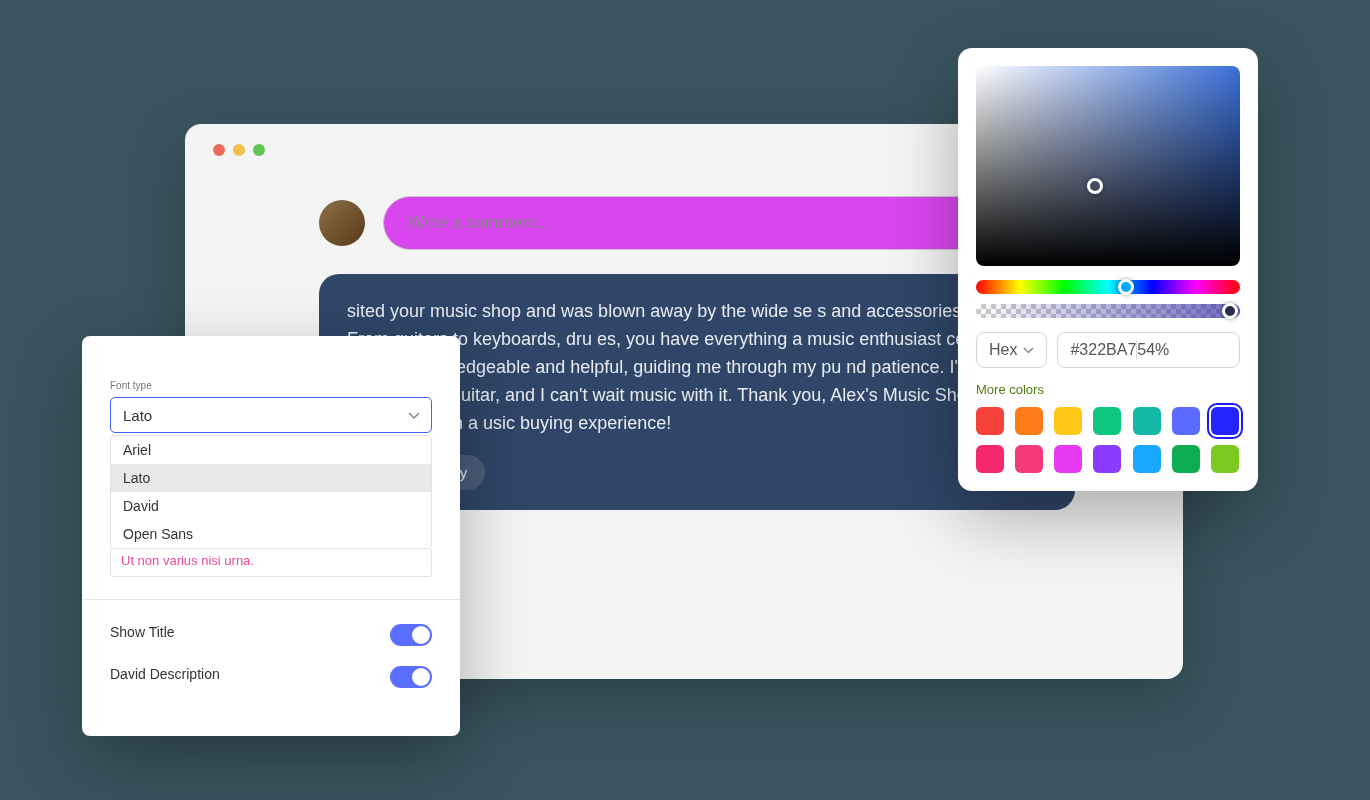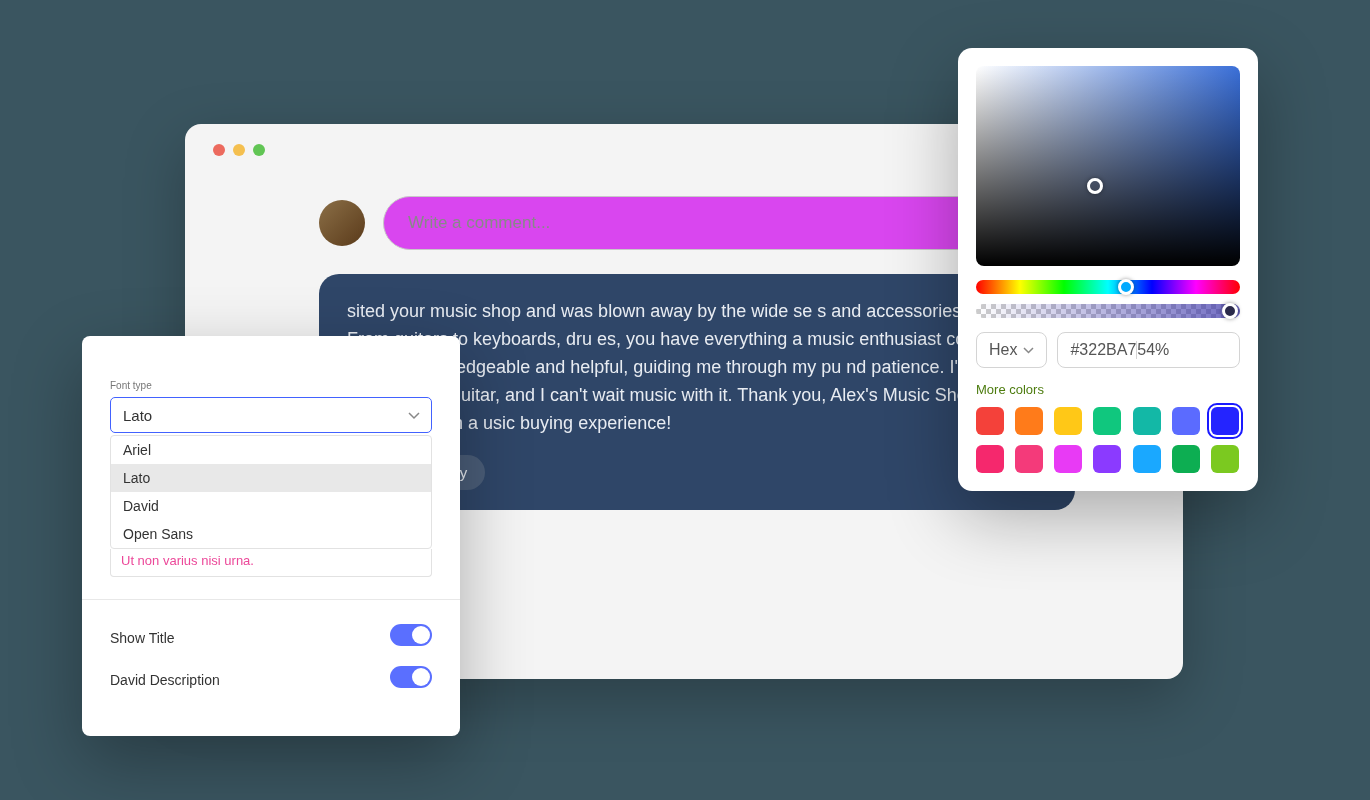--- a/index.html
+++ b/index.html
@@ -33,21 +33,21 @@
 .font-label { font-size: 10px; color: #777; margin: 20px 28px 6px; }
 .font-select { margin: 0 28px; position: relative; }
 .font-input { width: 100%; height: 36px; border: 1px solid #4262ff; border-radius: 5px; padding: 0 12px; font-size: 15px; color: #333; outline: none; }
 .chevron-down { position: absolute; right: 12px; top: 50%; transform: translateY(-50%); color: #888; pointer-events: none; }
 .font-dropdown { margin: 2px 28px 0; border: 1px solid #e2e2e2; border-radius: 4px; overflow: hidden; background: #fff; }
 .font-option { padding: 6px 12px; font-size: 14px; color: #333; cursor: pointer; position: relative; }
 .font-option:hover, .font-option.hover { background: #e8e8e8; }
 .font-textarea { margin: 0 28px; height: 28px; border: 1px solid #e2e2e2; border-top: none; border-radius: 0 0 4px 4px; padding: 4px 10px; font-size: 13px; color: #ec4899; resize: none; background: #fff; position: relative; }
 
 .divider { height: 1px; background: #e8e8e8; margin: 22px 0 14px; }
-.toggle-row { display: flex; justify-content: space-between; align-items: flex-end; padding: 10px 28px; }
+.toggle-row { display: flex; justify-content: space-between; align-items: flex-start; padding: 10px 28px; }
 .toggle-label { font-size: 14px; color: #333; }
 .toggle { width: 42px; height: 22px; background: #5a6fff; border-radius: 11px; position: relative; cursor: pointer; }
 .toggle::after { content: ""; position: absolute; right: 2px; top: 2px; width: 18px; height: 18px; background: #fff; border-radius: 50%; }
 
 
 .color-picker { position: absolute; left: 958px; top: 48px; width: 300px; background: #fff; border-radius: 14px; box-shadow: 0 25px 70px rgba(0,0,0,0.3); padding: 18px; }
 .color-canvas { width: 100%; height: 200px; border-radius: 8px; background: linear-gradient(to bottom, rgba(0,0,0,0) 0%, rgba(0,0,0,1) 100%), linear-gradient(to right, #fff 0%, #3a6fd8 100%); position: relative; margin-bottom: 14px; }
 .color-cursor { position: absolute; width: 16px; height: 16px; border: 3px solid #fff; border-radius: 50%; left: 45%; top: 60%; transform: translate(-50%,-50%); box-shadow: 0 0 4px rgba(0,0,0,0.4); }
 .hue-bar { width: 100%; height: 14px; border-radius: 7px; background: linear-gradient(to right, #f00, #ff0, #0f0, #0ff, #00f, #f0f, #f00); position: relative; margin-bottom: 10px; }
 .hue-handle { position: absolute; left: 57%; top: 50%; transform: translate(-50%,-50%); width: 16px; height: 16px; border: 3px solid #fff; border-radius: 50%; background: #0af; box-shadow: 0 0 4px rgba(0,0,0,0.4); }

